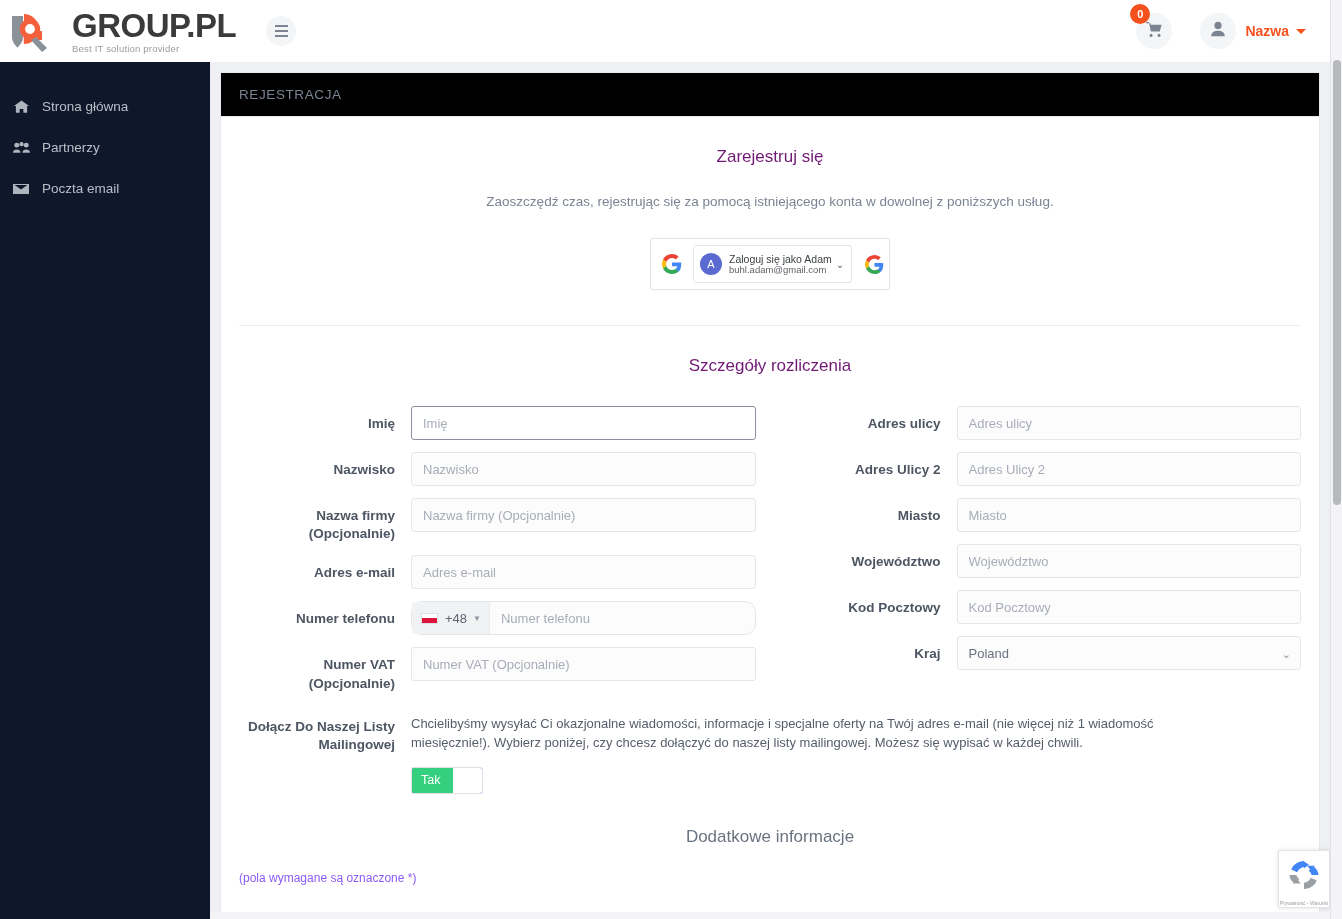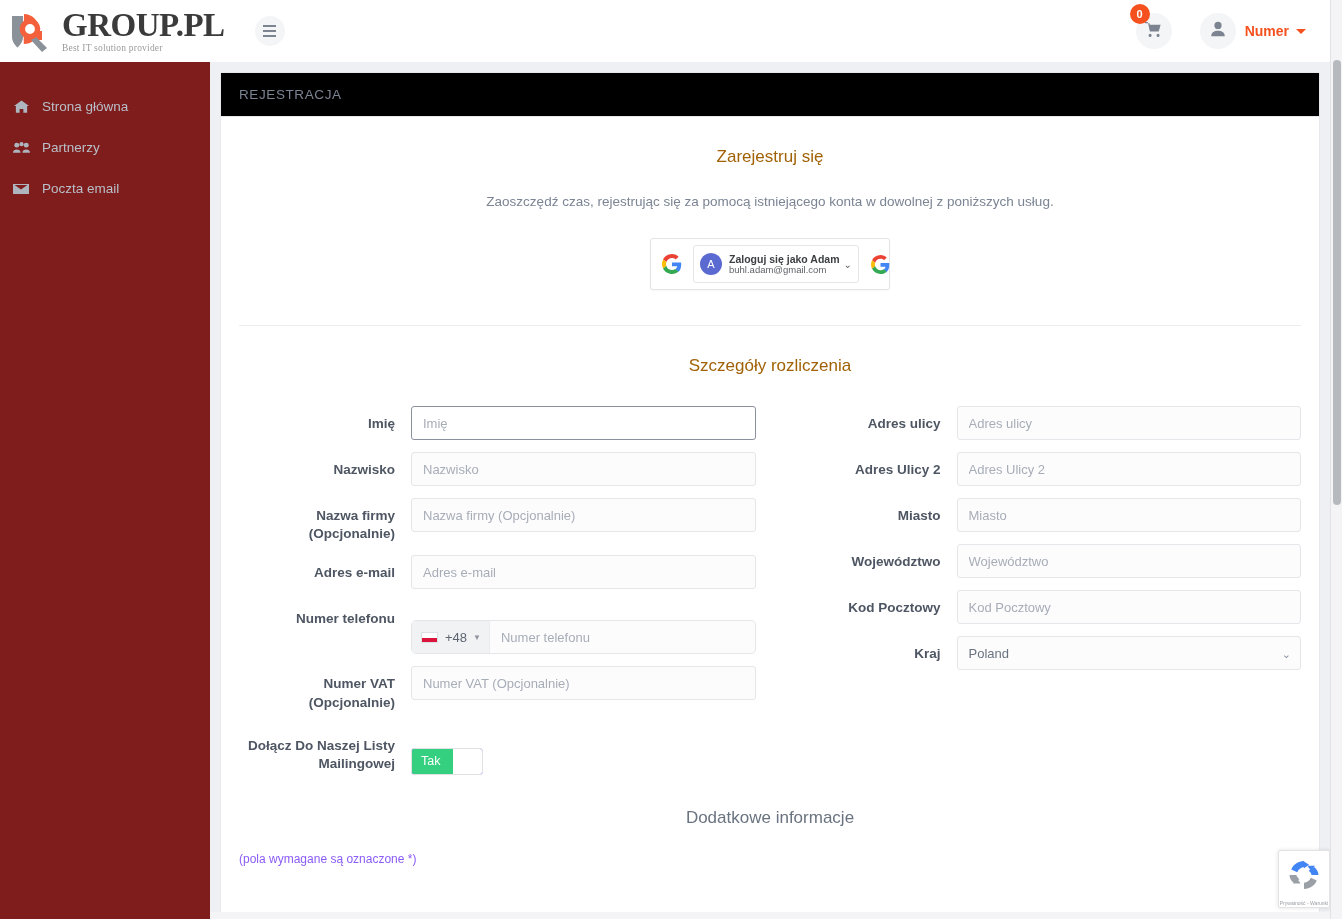--- a/index.html
+++ b/index.html
@@ -15,21 +15,21 @@
 
   
   .topbar {
     position: absolute; top: 0; left: 0; width: 1330px; height: 62px;
     background: #ffffff;
     display: flex; align-items: center;
     z-index: 30;
   }
   .brand { display: flex; align-items: center; margin-left: 10px; }
   .logo-mark { width: 46px; height: 42px; position: relative; flex: none; }
-  .brand-text { margin-left: 6px; line-height: 1; font-family: Liberation Serif, serif; }
+  .brand-text { margin-left: 16px; line-height: 1; }
   .brand-title {
     font-size: 33px; font-weight: bold; color: #3b3b3b;
     letter-spacing: -0.5px;
   }
   .brand-sub {
     font-size: 9.5px; color: #9b9b9b; margin-top: 2px; letter-spacing: .2px;
   }
   .hamburger {
     width: 30px; height: 30px; border-radius: 50%;
     background: #f4f5f6; margin-left: 30px;
@@ -62,21 +62,21 @@
   }
   .caret-down {
     width: 0; height: 0; margin-left: 7px;
     border-left: 5px solid transparent; border-right: 5px solid transparent;
     border-top: 5px solid #f4511e;
   }
 
   
   .sidebar {
     position: absolute; top: 62px; left: 0; width: 210px; bottom: 0;
-    background: #7f1d1d;
+    background: #0f172a;
     padding-top: 24px;
     z-index: 20;
   }
   .side-item {
     display: flex; align-items: center; height: 41px;
     color: #b9bfc8; font-size: 13.5px; cursor: pointer;
     padding-left: 8px;
   }
   .side-item .s-ico {
     width: 26px; display: flex; justify-content: center; align-items: center;
@@ -95,21 +95,21 @@
     min-height: 900px;
   }
   .card-head {
     height: 44px; background: #000000; border-bottom: 1px solid #e6e8ec;
     display: flex; align-items: center; padding-left: 18px;
     color: #7b8493; font-size: 13.5px; letter-spacing: .6px;
   }
   .card-body { padding: 0 18px; }
 
   .sec-title {
-    text-align: center; color: #a16207; font-size: 17px;
+    text-align: center; color: #701a75; font-size: 17px;
     padding-top: 30px;
   }
   .sec-sub {
     text-align: center; color: #7b8493; font-size: 13.5px;
     padding-top: 27px;
   }
 
   
   .gwrap { display: flex; justify-content: center; padding-top: 29px; }
   .gbox {
@@ -124,21 +124,21 @@
     display: flex; align-items: center; padding: 0 6px;
     background: #fff; cursor: pointer;
   }
   .g-avatar {
     width: 22px; height: 22px; border-radius: 50%;
     background: #5b6ad0; color: #fff;
     font-size: 11px; display: flex; align-items: center; justify-content: center;
     flex: none;
   }
   .g-txt { margin-left: 7px; line-height: 1.15; overflow: hidden; }
-  .g-t1 { font-size: 10.5px; font-weight: bold; color: #3c4043; white-space: nowrap; }
+  .g-t1 { font-size: 10.5px; font-weight: normal; color: #3c4043; white-space: nowrap; }
   .g-t2 { font-size: 9.5px; color: #5f6368; white-space: nowrap; }
   .g-chev { margin-left: 4px; color: #5f6368; font-size: 10px; flex: none; }
 
   .divider { border-top: 1px solid #ecedf0; margin: 35px 0 0 0; }
 
   
   .form-grid {
     display: grid; grid-template-columns: 1fr 1fr;
     column-gap: 29px; padding-top: 30px;
   }
@@ -161,21 +161,21 @@
   .inp::placeholder { color: #a7adb7; }
   .inp.focused { border-color: #8b919c; background: #fff; }
   select.inp { appearance: none; color: #6a7380; }
   .sel-wrap { position: relative; }
   .sel-chev {
     position: absolute; right: 10px; top: 12px; pointer-events: none;
     color: #8d94a0; font-size: 11px;
   }
 
   
-  .phone { display: flex; height: 34px; border: 1px solid #e4e6ea; border-radius: 5px; background: #fcfcfd; margin-top: 19px; }
+  .phone { display: flex; height: 34px; border: 1px solid #e4e6ea; border-radius: 11px; background: #fcfcfd; }
   .phone-cc {
     display: flex; align-items: center; padding: 0 8px 0 9px;
     border-right: 1px solid #e9ebee; background: #f1f2f4;
     border-radius: 3px 0 0 3px; cursor: pointer; flex: none;
   }
   .flag-pl {
     width: 17px; height: 11px; flex: none;
     background: linear-gradient(#ffffff 0 50%, #dc143c 50% 100%);
     border: 1px solid #dcdfe3;
   }
@@ -279,21 +279,21 @@
 
     <div class="account">
       <div class="icon-circle">
         <span>
           <svg width="18" height="18" viewBox="0 0 20 20" fill="#7c8491">
             <circle cx="10" cy="6" r="4"></circle>
             <path d="M2.5 18c0-4.1 3.4-6 7.5-6s7.5 1.9 7.5 6H2.5z"></path>
           </svg>
         </span>
       </div>
-      <span class="account-label">Numer</span>
+      <span class="account-label">Nazwa</span>
       <span class="caret-down"></span>
     </div>
   </div>
 </div>
 
 <div class="sidebar">
 
   <div class="side-item">
     <span class="s-ico">
       <svg width="15" height="14" viewBox="0 0 16 14" fill="#aeb5bf">
@@ -468,20 +468,21 @@
               </select>
               <span class="sel-chev">⌄</span>
             </div>
           </div>
         </div>
       </div>
 
       <div class="mail-row">
         <div class="flabel" style="width:172px;padding-top:3px">Dołącz Do Naszej Listy Mailingowej</div>
         <div class="fctl">
+          <div class="mail-text">Chcielibyśmy wysyłać Ci okazjonalne wiadomości, informacje i specjalne oferty na Twój adres e-mail (nie więcej niż 1 wiadomość miesięcznie!). Wybierz poniżej, czy chcesz dołączyć do naszej listy mailingowej. Możesz się wypisać w każdej chwili.</div>
           <div class="toggle">
             <span class="toggle-on">Tak</span>
             <span class="toggle-knob"></span>
           </div>
         </div>
       </div>
 
       <div class="sec-title2">Dodatkowe informacje</div>
       <div class="req-note">(pola wymagane są oznaczone *)</div>
     </div>

